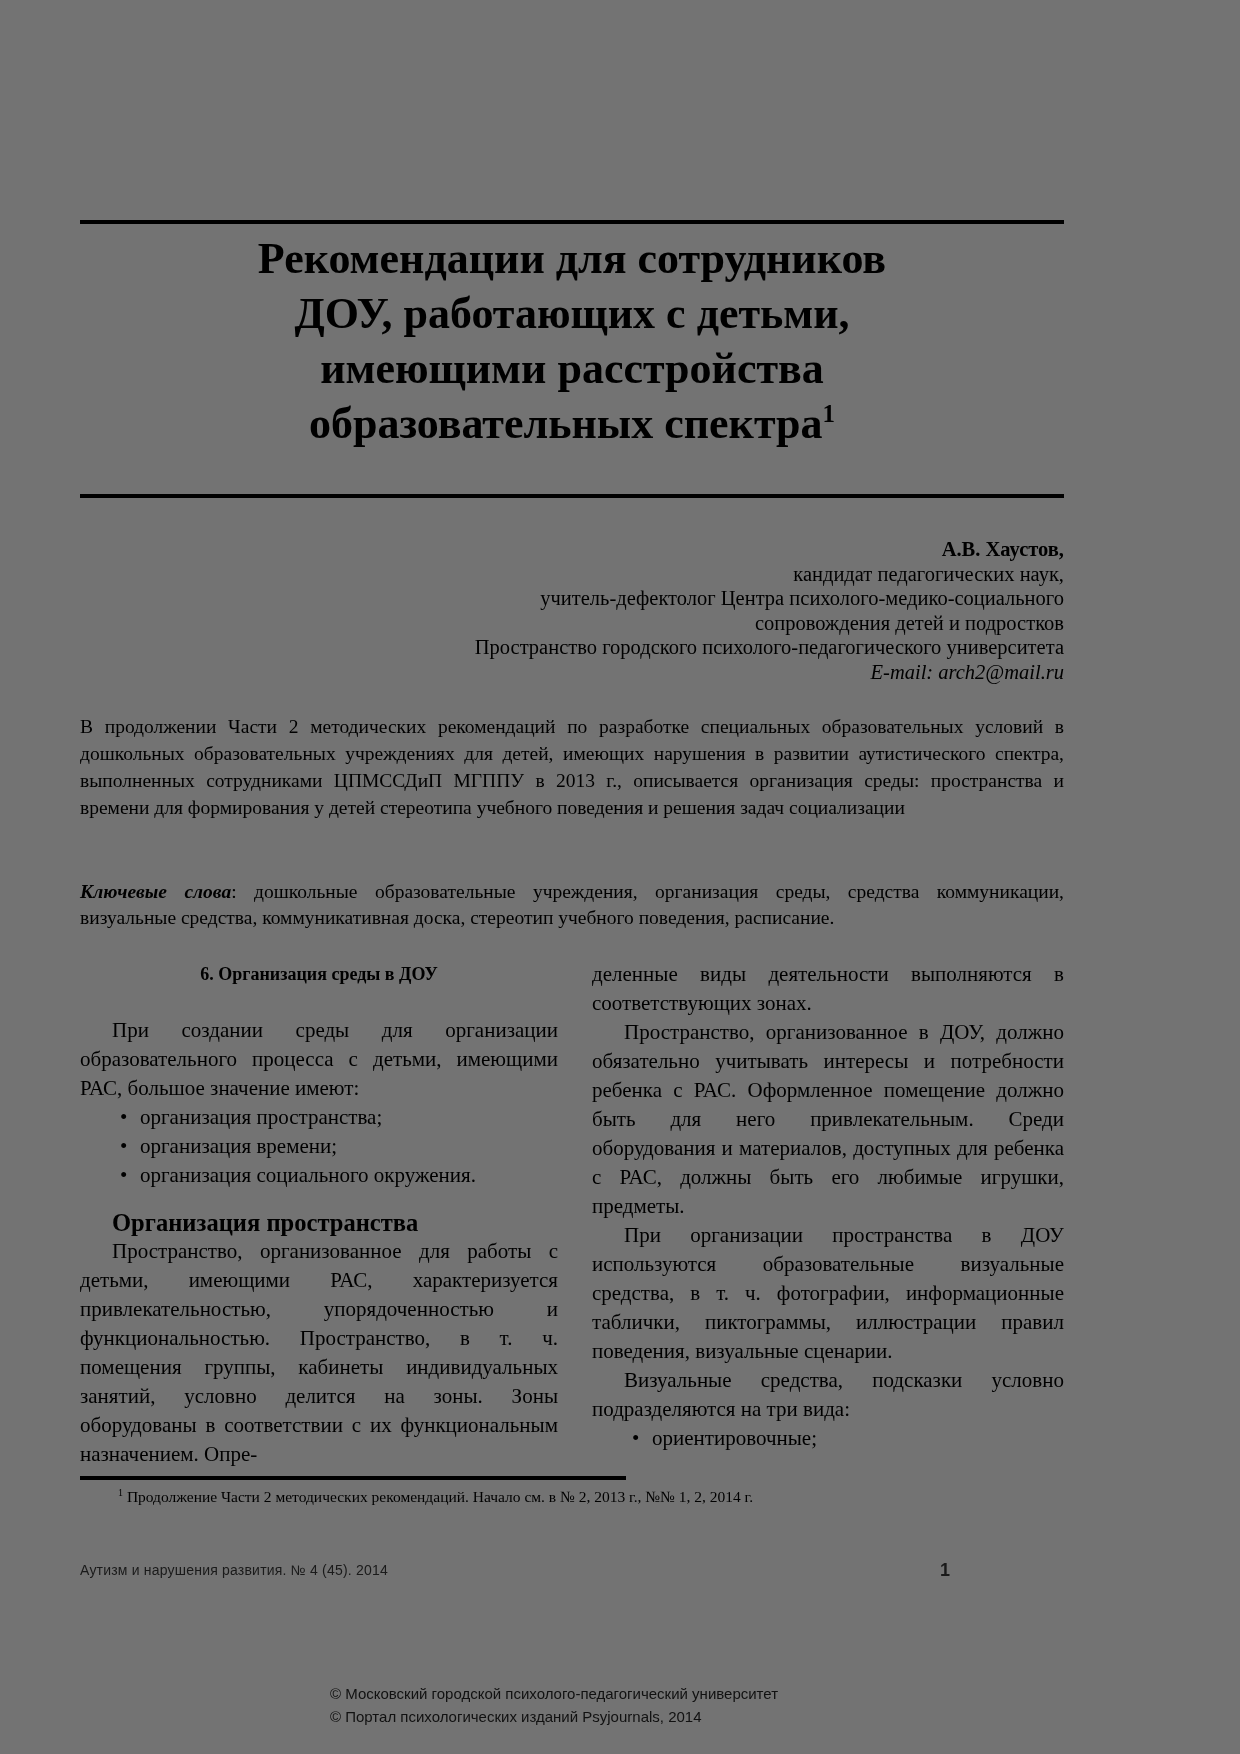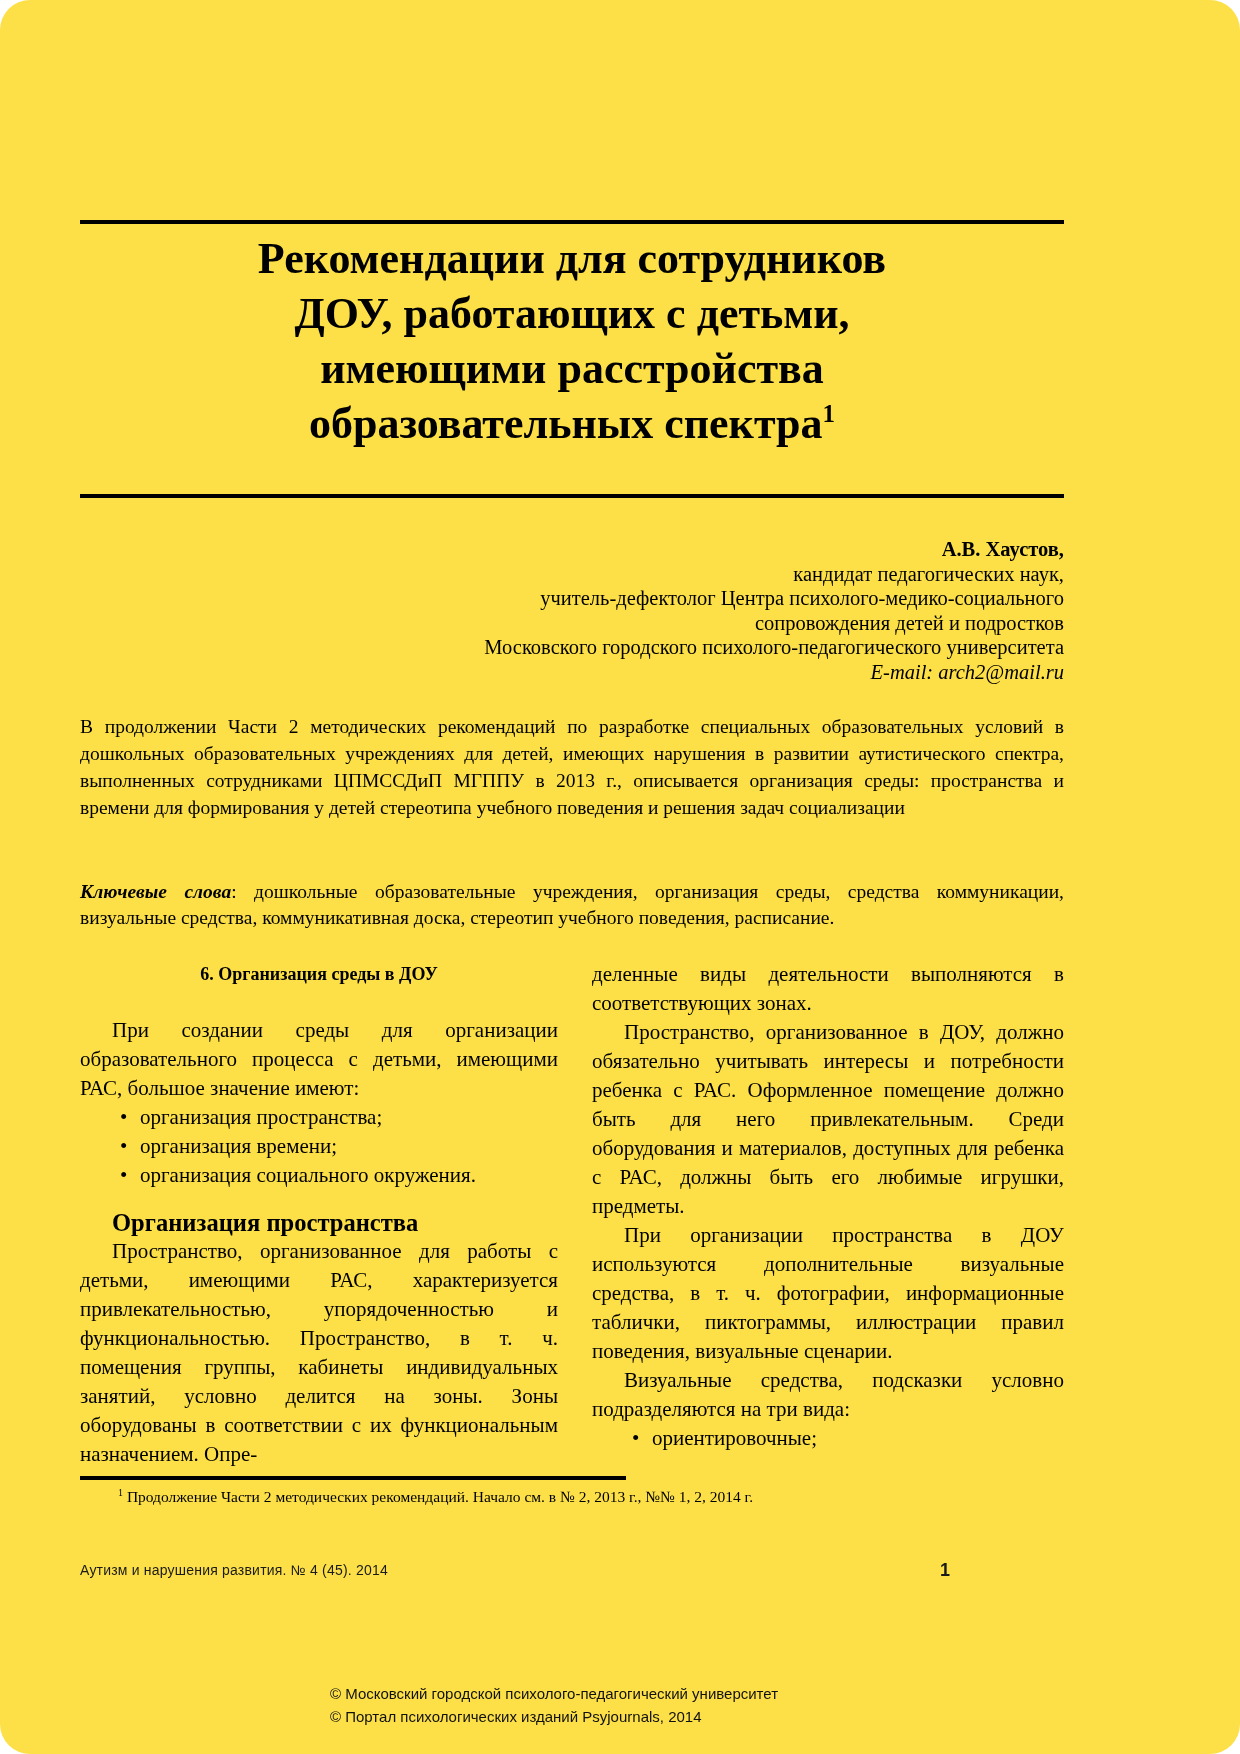--- a/index.html
+++ b/index.html
@@ -1,25 +1,24 @@
 <!DOCTYPE html>
 <html lang="ru"><head>
 <meta charset="utf-8">
 <style>
   * { margin: 0; padding: 0; box-sizing: border-box; }
   html, body { background: #ffffff; }
   .page {
     position: relative;
     width: 1240px;
     height: 1754px;
-    background: #fde047;
+    background: #737373;
     color: #000000;
     font-family: "Liberation Serif", "DejaVu Serif", serif;
     overflow: hidden;
-    border-radius: 30px;
   }
   .rule {
     position: absolute;
     left: 80px;
     width: 984px;
     height: 4px;
     background: #000000;
   }
   .rule-title-top { top: 220px; }
   .rule-title-bottom { top: 494px; }
@@ -157,21 +156,21 @@
     <div><span>образовательных спектра</span><sup>1</sup></div>
   </h1>
 
   <div class="rule rule-title-bottom"></div>
 
   <div class="author">
     <div class="name">А.В. Хаустов,</div>
     <div>кандидат педагогических наук,</div>
     <div>учитель-дефектолог Центра психолого-медико-социального</div>
     <div>сопровождения детей и подростков</div>
-    <div>Московского городского психолого-педагогического университета</div>
+    <div>Пространство городского психолого-педагогического университета</div>
     <div class="email">E-mail: arch2@mail.ru</div>
   </div>
 
   <p class="abstract">В продолжении Части 2 методических рекомендаций по разработке специальных образовательных условий в дошкольных образовательных учреждениях для детей, имеющих нарушения в развитии аутистического спектра, выполненных сотрудниками ЦПМССДиП МГППУ в 2013 г., описывается организация среды: пространства и времени для формирования у детей стереотипа учебного поведения и решения задач социализации</p>
 
   <p class="keywords"><span class="kw-label">Ключевые слова</span><span>: дошкольные образовательные учреждения, организация среды, средства коммуникации, визуальные средства, коммуникативная доска, стереотип учебного поведения, расписание.</span></p>
 
   <div class="columns">
 
     <div class="col col-left">
@@ -182,21 +181,21 @@
         <li><span class="bullet-glyph">•</span><span>организация времени;</span></li>
         <li><span class="bullet-glyph">•</span><span>организация социального окружения.</span></li>
       </ul>
       <h3 class="col-subheading">Организация пространства</h3>
       <p class="para-indent">Пространство, организованное для работы с детьми, имеющими РАС, характеризуется привлекательностью, упорядоченностью и функциональностью. Пространство, в т. ч. помещения группы, кабинеты индивидуальных занятий, условно делится на зоны. Зоны оборудованы в соответствии с их функциональным назначением. Опре-</p>
     </div>
 
     <div class="col col-right">
       <p>деленные виды деятельности выполняются в соответствующих зонах.</p>
       <p class="para-indent">Пространство, организованное в ДОУ, должно обязательно учитывать интересы и потребности ребенка с РАС. Оформленное помещение должно быть для него привлекательным. Среди оборудования и материалов, доступных для ребенка с РАС, должны быть его любимые игрушки, предметы.</p>
-      <p class="para-indent">При организации пространства в ДОУ используются дополнительные визуальные средства, в т. ч. фотографии, информационные таблички, пиктограммы, иллюстрации правил поведения, визуальные сценарии.</p>
+      <p class="para-indent">При организации пространства в ДОУ используются образовательные визуальные средства, в т. ч. фотографии, информационные таблички, пиктограммы, иллюстрации правил поведения, визуальные сценарии.</p>
       <p class="para-indent">Визуальные средства, подсказки условно подразделяются на три вида:</p>
       <ul class="dot-list">
         <li><span class="bullet-glyph">•</span><span>ориентировочные;</span></li>
       </ul>
     </div>
 
   </div>
 
   <div class="footnote-rule"></div>
 

